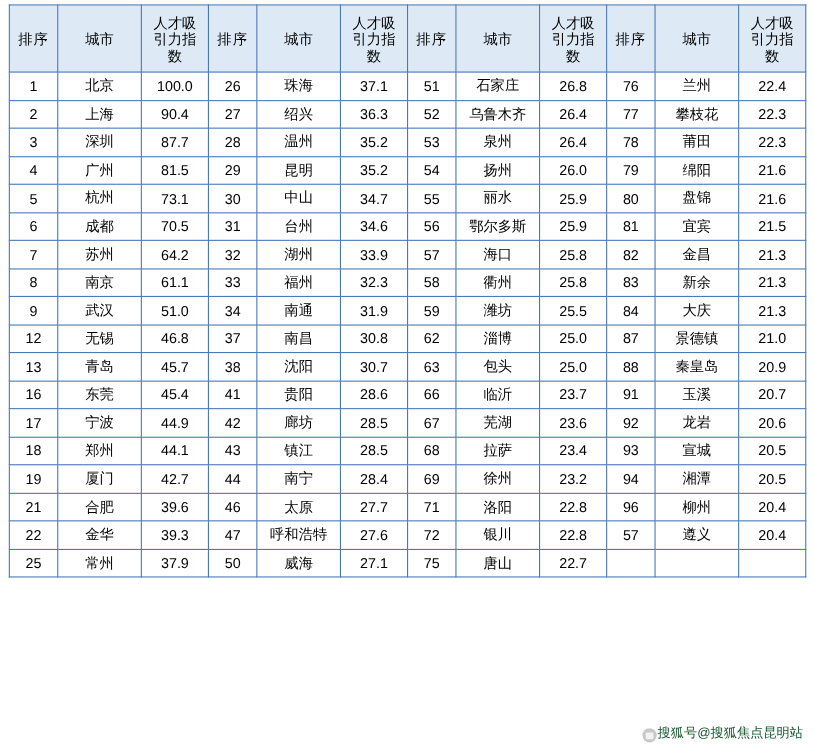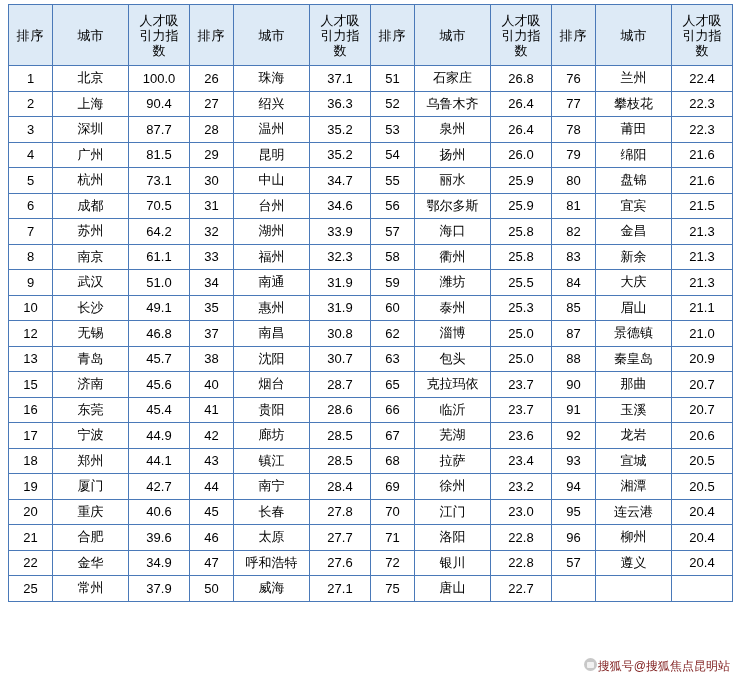--- a/index.html
+++ b/index.html
@@ -55,23 +55,23 @@
   td.idx-cell  { font-size: 13px; }
 
   .head-rank { letter-spacing: 1px; }
   .head-idx span { display: block; }
 
   .watermark {
     position: absolute;
     right: 10px;
     bottom: 4px;
     font-size: 12px;
-    color: #7f1d1d;
+    color: #14532d;
     display: flex;
-    align-items: flex-start;
+    align-items: flex-end;
     gap: 1px;
     white-space: nowrap;
   }
   .wm-logo {
     display: inline-block;
     width: 13px;
     height: 13px;
     border-radius: 50%;
     background: #c8c8c8;
     position: relative;
@@ -259,34 +259,20 @@
           <td class="city-cell">南通</td>
           <td class="idx-cell">31.9</td>
           <td class="rank-cell">59</td>
           <td class="city-cell">潍坊</td>
           <td class="idx-cell">25.5</td>
           <td class="rank-cell">84</td>
           <td class="city-cell">大庆</td>
           <td class="idx-cell">21.3</td>
         </tr>
         <tr>
-          <td class="rank-cell">10</td>
-          <td class="city-cell">长沙</td>
-          <td class="idx-cell">49.1</td>
-          <td class="rank-cell">35</td>
-          <td class="city-cell">惠州</td>
-          <td class="idx-cell">31.9</td>
-          <td class="rank-cell">60</td>
-          <td class="city-cell">泰州</td>
-          <td class="idx-cell">25.3</td>
-          <td class="rank-cell">85</td>
-          <td class="city-cell">眉山</td>
-          <td class="idx-cell">21.1</td>
-        </tr>
-        <tr>
           <td class="rank-cell">12</td>
           <td class="city-cell">无锡</td>
           <td class="idx-cell">46.8</td>
           <td class="rank-cell">37</td>
           <td class="city-cell">南昌</td>
           <td class="idx-cell">30.8</td>
           <td class="rank-cell">62</td>
           <td class="city-cell">淄博</td>
           <td class="idx-cell">25.0</td>
           <td class="rank-cell">87</td>
@@ -301,34 +287,20 @@
           <td class="city-cell">沈阳</td>
           <td class="idx-cell">30.7</td>
           <td class="rank-cell">63</td>
           <td class="city-cell">包头</td>
           <td class="idx-cell">25.0</td>
           <td class="rank-cell">88</td>
           <td class="city-cell">秦皇岛</td>
           <td class="idx-cell">20.9</td>
         </tr>
         <tr>
-          <td class="rank-cell">15</td>
-          <td class="city-cell">济南</td>
-          <td class="idx-cell">45.6</td>
-          <td class="rank-cell">40</td>
-          <td class="city-cell">烟台</td>
-          <td class="idx-cell">28.7</td>
-          <td class="rank-cell">65</td>
-          <td class="city-cell">克拉玛依</td>
-          <td class="idx-cell">23.7</td>
-          <td class="rank-cell">90</td>
-          <td class="city-cell">那曲</td>
-          <td class="idx-cell">20.7</td>
-        </tr>
-        <tr>
           <td class="rank-cell">16</td>
           <td class="city-cell">东莞</td>
           <td class="idx-cell">45.4</td>
           <td class="rank-cell">41</td>
           <td class="city-cell">贵阳</td>
           <td class="idx-cell">28.6</td>
           <td class="rank-cell">66</td>
           <td class="city-cell">临沂</td>
           <td class="idx-cell">23.7</td>
           <td class="rank-cell">91</td>
@@ -371,51 +343,37 @@
           <td class="city-cell">南宁</td>
           <td class="idx-cell">28.4</td>
           <td class="rank-cell">69</td>
           <td class="city-cell">徐州</td>
           <td class="idx-cell">23.2</td>
           <td class="rank-cell">94</td>
           <td class="city-cell">湘潭</td>
           <td class="idx-cell">20.5</td>
         </tr>
         <tr>
-          <td class="rank-cell">20</td>
-          <td class="city-cell">重庆</td>
-          <td class="idx-cell">40.6</td>
-          <td class="rank-cell">45</td>
-          <td class="city-cell">长春</td>
-          <td class="idx-cell">27.8</td>
-          <td class="rank-cell">70</td>
-          <td class="city-cell">江门</td>
-          <td class="idx-cell">23.0</td>
-          <td class="rank-cell">95</td>
-          <td class="city-cell">连云港</td>
-          <td class="idx-cell">20.4</td>
-        </tr>
-        <tr>
           <td class="rank-cell">21</td>
           <td class="city-cell">合肥</td>
           <td class="idx-cell">39.6</td>
           <td class="rank-cell">46</td>
           <td class="city-cell">太原</td>
           <td class="idx-cell">27.7</td>
           <td class="rank-cell">71</td>
           <td class="city-cell">洛阳</td>
           <td class="idx-cell">22.8</td>
           <td class="rank-cell">96</td>
           <td class="city-cell">柳州</td>
           <td class="idx-cell">20.4</td>
         </tr>
         <tr>
           <td class="rank-cell">22</td>
           <td class="city-cell">金华</td>
-          <td class="idx-cell">34.9</td>
+          <td class="idx-cell">39.3</td>
           <td class="rank-cell">47</td>
           <td class="city-cell">呼和浩特</td>
           <td class="idx-cell">27.6</td>
           <td class="rank-cell">72</td>
           <td class="city-cell">银川</td>
           <td class="idx-cell">22.8</td>
           <td class="rank-cell">57</td>
           <td class="city-cell">遵义</td>
           <td class="idx-cell">20.4</td>
         </tr>

